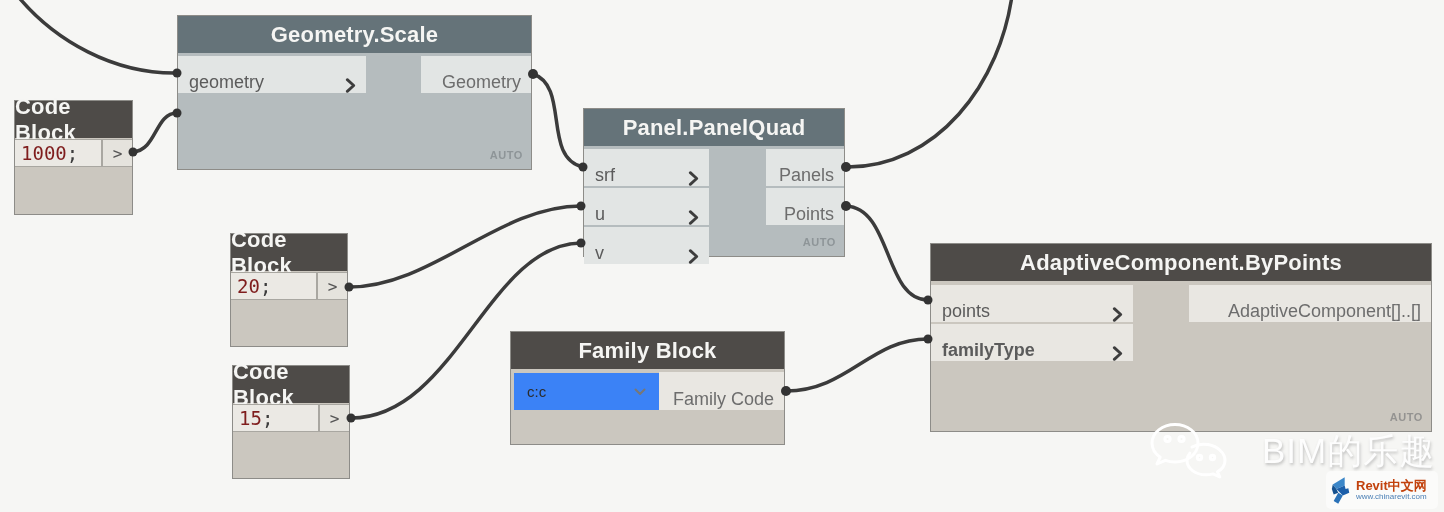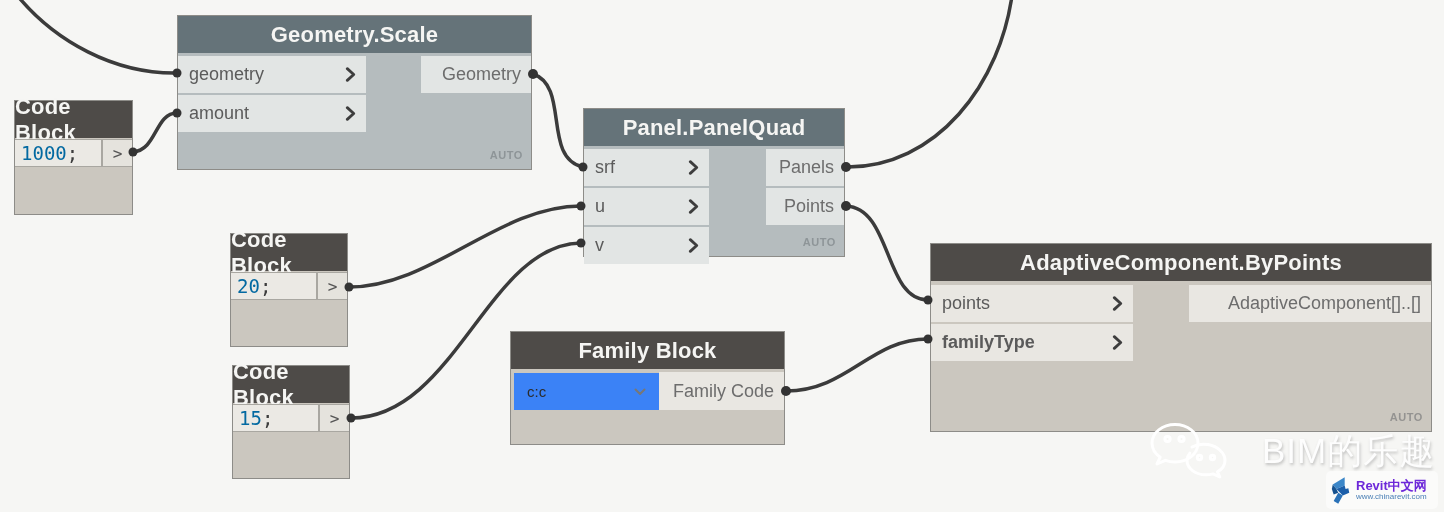--- a/index.html
+++ b/index.html
@@ -12,42 +12,42 @@
   .node.slate{background:#b5bcbe;}
   .node.beige{background:#cbc7bf;}
   .nheader{
     position:absolute;left:0;top:0;right:0;height:37px;
     display:flex;align-items:center;justify-content:center;
     color:#f5f5f3;font-weight:bold;font-size:22px;letter-spacing:0.2px;
   }
   .slate .nheader{background:#657379;}
   .beige .nheader{background:#4e4b48;}
   .row{
-    position:absolute;height:37px;display:flex;align-items:center;
+    position:absolute;height:37px;display:flex;align-items:flex-end;
     box-sizing:border-box;font-size:18px;
   }
   .row.in{left:0;justify-content:space-between;padding:0 10px 0 11px;color:#5b5b5b;}
   .row.out{right:0;justify-content:flex-end;padding:0 10px;color:#6d6d6d;}
   .slate .row{background:#e2e5e4;}
   .beige .row{background:#e9e7e2;}
   .chev{width:11px;height:15px;flex:0 0 auto;}
   .chev path{fill:none;stroke:#3d3d3d;stroke-width:2.6;stroke-linecap:round;stroke-linejoin:round;}
   .lacing{
     position:absolute;right:8px;bottom:8px;font-size:11px;font-weight:bold;
     letter-spacing:0.6px;color:#949391;
   }
   .slate .lacing{color:#8e9598;}
   
   .cb-row{position:absolute;left:0;right:0;top:38px;height:28px;display:flex;}
   .cb-val{
     flex:1;background:#ebe9e4;border:1px solid #a9a7a1;border-left:none;
     display:flex;align-items:center;padding:0 6px;box-sizing:border-box;
     font-family:"DejaVu Sans Mono",monospace;font-size:19px;
   }
-  .cb-val .num{color:#0369a1;}
+  .cb-val .num{color:#7f1d1d;}
   .cb-val .semi{color:#3d3d3d;}
   .cb-port{
     width:30px;background:#e5e3dd;border:1px solid #a9a7a1;border-right:none;
     display:flex;align-items:center;justify-content:center;box-sizing:border-box;
     color:#555;font-size:16px;font-family:"DejaVu Sans Mono",monospace;
   }
   
   .dropdown{
     position:absolute;display:flex;align-items:center;justify-content:space-between;
     box-sizing:border-box;background:#3b82f6;border:5px solid #3b82f6;
@@ -64,40 +64,34 @@
   .wm-text{
     font-size:35px;color:#fdfdfd;letter-spacing:1px;
     text-shadow:1px 2px 3px rgba(130,130,130,0.45);white-space:nowrap;
   }
   .site-logo{
     position:absolute;left:1326px;top:471px;width:112px;height:38px;z-index:2;
     background:rgba(255,255,255,0.55);border-radius:5px;
     display:flex;align-items:center;padding:1px 4px;box-sizing:border-box;gap:4px;
   }
   .logo-col{display:flex;flex-direction:column;line-height:1.05;}
-  .logo-title{font-size:13px;font-weight:bold;color:#6d28d9;white-space:nowrap;}
+  .logo-title{font-size:13px;font-weight:bold;color:#c2410c;white-space:nowrap;}
   .logo-url{font-size:8px;color:#4a7fb5;white-space:nowrap;}
 </style>
 </head>
 <body>
 
 <div id="canvas">
 
   <div class="node slate" style="left:177px;top:15px;width:355px;height:155px;">
     <div class="nheader">
       <span>Geometry.Scale</span>
     </div>
     <div class="row in" style="top:40px;width:188px;">
       <span>geometry</span>
-      <svg class="chev" viewBox="0 0 10 14">
-          <path d="M2 1.5 L8 7 L2 12.5"></path>
-        </svg>
-    </div>
-    <div class="row in" style="top:79px;width:188px;">
-      <span>amount</span>
       <svg class="chev" viewBox="0 0 10 14">
           <path d="M2 1.5 L8 7 L2 12.5"></path>
         </svg>
     </div>
     <div class="row out" style="top:40px;width:110px;">
       <span>Geometry</span>
     </div>
     <div class="lacing">AUTO</div>
   </div>
 

